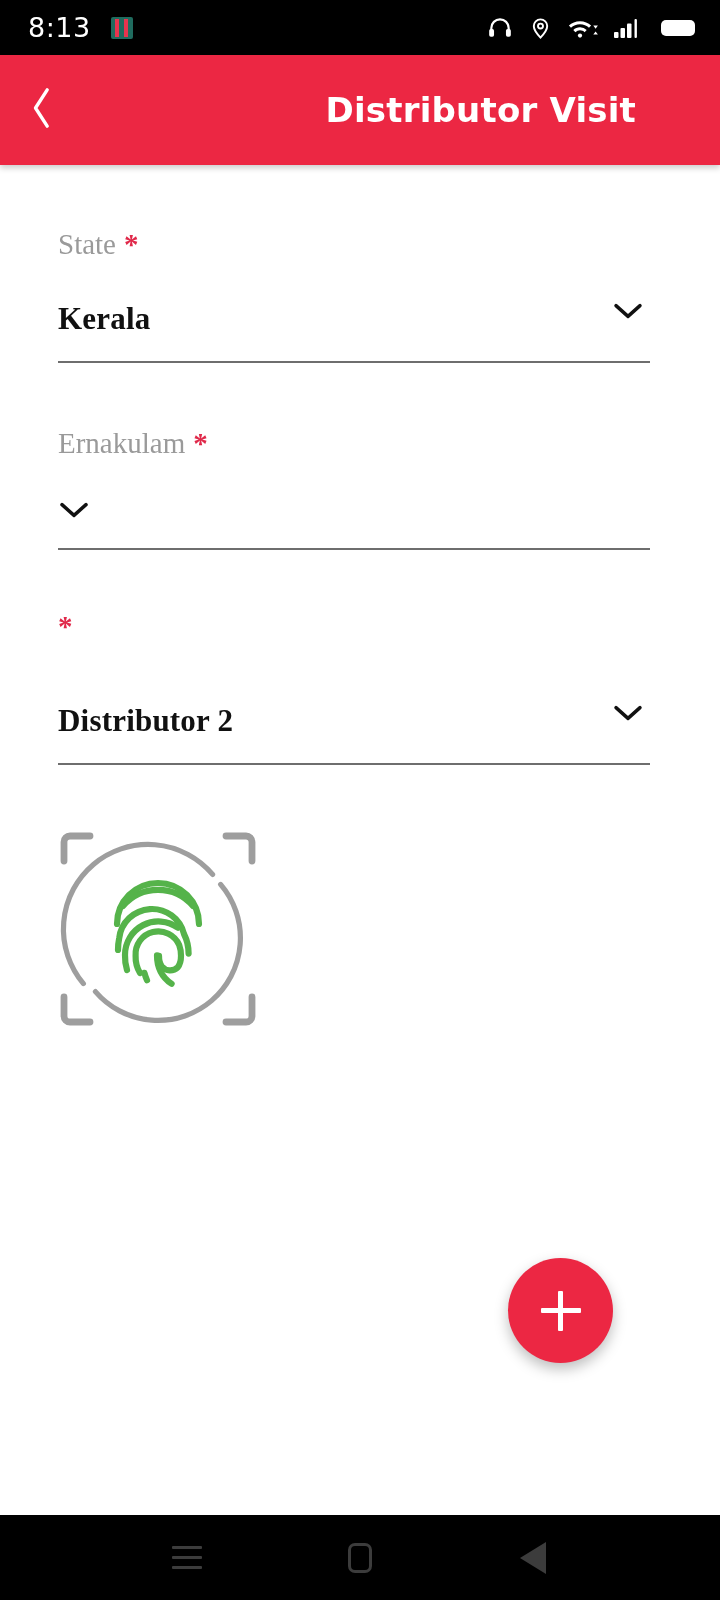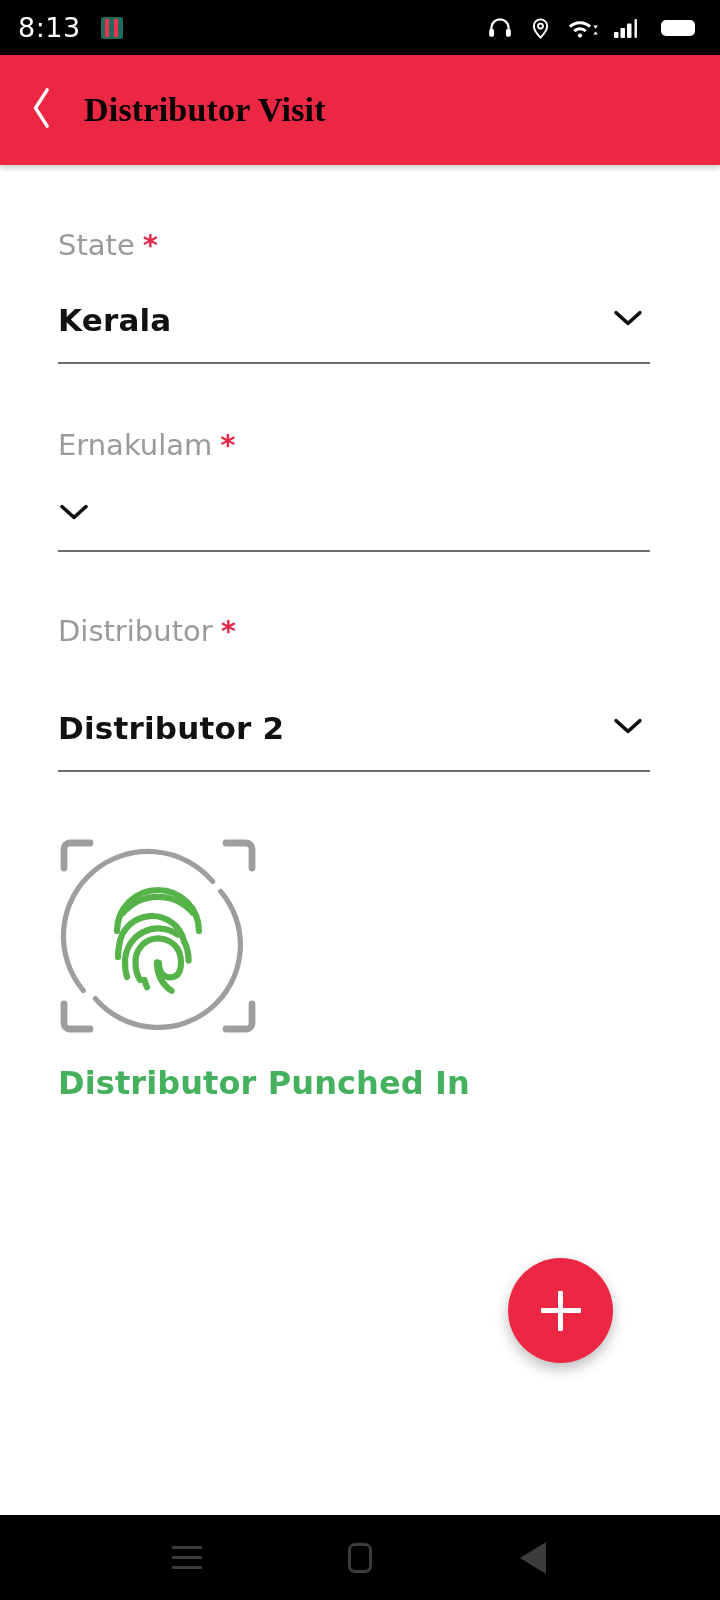--- a/index.html
+++ b/index.html
@@ -9,21 +9,21 @@
     font-family:"DejaVu Sans", sans-serif;
     overflow:hidden;
   }
   #screen { position:relative; width:720px; height:1600px; background:#ffffff; }
 
   
   .statusbar {
     position:absolute; top:0; left:0; width:720px; height:55px;
     background:#000000; color:#ffffff;
     display:flex; align-items:center; justify-content:space-between;
-    padding:0 22px 0 18px;
+    padding:0 22px 0 28px;
   }
   .sb-left { display:flex; align-items:center; gap:20px; }
   .sb-time { font-size:27px; font-weight:400; letter-spacing:.5px; color:#ffffff; }
   .sb-appicon {
     width:22px; height:22px; border-radius:2px;
     background:#1f6b5e;
     position:relative; overflow:hidden;
   }
   .sb-appicon::before, .sb-appicon::after {
     content:""; position:absolute; background:#e8344e;
@@ -40,40 +40,39 @@
     display:flex; align-items:center;
     box-shadow:0 3px 6px rgba(0,0,0,0.20);
     z-index:5;
   }
   .back-btn {
     width:84px; height:110px;
     display:flex; align-items:center; justify-content:center;
     cursor:pointer;
   }
   .appbar-title {
-    flex:1; text-align:left;
-    font-size:34px; font-weight:700; color:#000000;
+    flex:1; text-align:right;
+    font-size:34px; font-weight:700; color:#ffffff;
     letter-spacing:.2px;
     margin-right:84px;
-    font-family:Liberation Serif, serif;
   }
 
   
   .content {
     position:absolute; top:165px; left:0; width:720px; height:952px;
-    background:#ffffff; padding:0 58px;
+    background:#ffffff; padding:0 58px;font-family:Liberation Serif, serif;
   }
   .field { position:relative; }
   .field-label {
     font-size:29px; color:#9a9a9a; font-weight:400;
     display:flex; align-items:baseline; gap:8px;
   }
   .req { color:#e0294a; font-size:29px; font-weight:700; line-height:1; }
   .field-row {
-    display:flex; align-items:center; justify-content:space-between;
+    display:flex; justify-content:space-between;
     padding-right:18px;
   }
   .field-value {
     font-size:31px; font-weight:700; color:#111111; letter-spacing:.2px;
   }
   .field-underline {
     height:2px; background:#6e6e6e; width:592px;
   }
   .f1 { margin-top:63px; }
   .f1 .field-row { margin-top:40px; }
@@ -204,21 +203,20 @@
           <svg width="32" height="20" viewBox="0 0 24 14" fill="none" stroke="#111" stroke-width="2.6" stroke-linecap="round" stroke-linejoin="round">
             <path d="M3 3l9 8 9-8"></path>
           </svg>
         </span>
       </div>
       <div class="field-underline"></div>
     </div>
 
     <div class="field f3">
       <div class="field-label">
-        <span>Distributor</span>
         <span class="req">*</span>
       </div>
       <div class="field-row">
         <span class="field-value">Distributor 2</span>
         <span>
           <svg width="32" height="20" viewBox="0 0 24 14" fill="none" stroke="#111" stroke-width="2.6" stroke-linecap="round" stroke-linejoin="round">
             <path d="M3 3l9 8 9-8"></path>
           </svg>
         </span>
       </div>
@@ -245,21 +243,20 @@
           <path d="M29.5 47.5a20.5 20.5 0 0141 0"></path>
           <path d="M30 60.5c0-2 .2-4 .6-5.9A16.5 16.5 0 0163 52.5c1.6 3.2 2.3 6.3 2.3 9.8"></path>
           <path d="M34.5 70.5a23 23 0 01-1-7.5 16.7 16.7 0 0126.5-13.6"></path>
           <path d="M41 72a16 16 0 01-2.2-8.6A11.4 11.4 0 0160.6 58c.6 1.6.9 3.4.9 5.4 0 2.5-.5 4.4-1.6 5.7a5.4 5.4 0 01-8-.4c-1-1.3-1.4-3-1.4-5.3"></path>
           <path d="M44.5 75.6a20 20 0 01-1.3-3.7"></path>
           <path d="M49.5 63.2c0 5.9 2.2 10.7 7.3 14.2"></path>
         </g>
       </svg>
     </div>
 
-    <div class="status-text">Distributor Punched In</div>
   </div>
 
   <div class="fab">
     <span class="plus-h"></span>
     <span class="plus-v"></span>
   </div>
 
   <div class="navbar">
     <div class="nav-btn">
       <span class="nav-lines">

